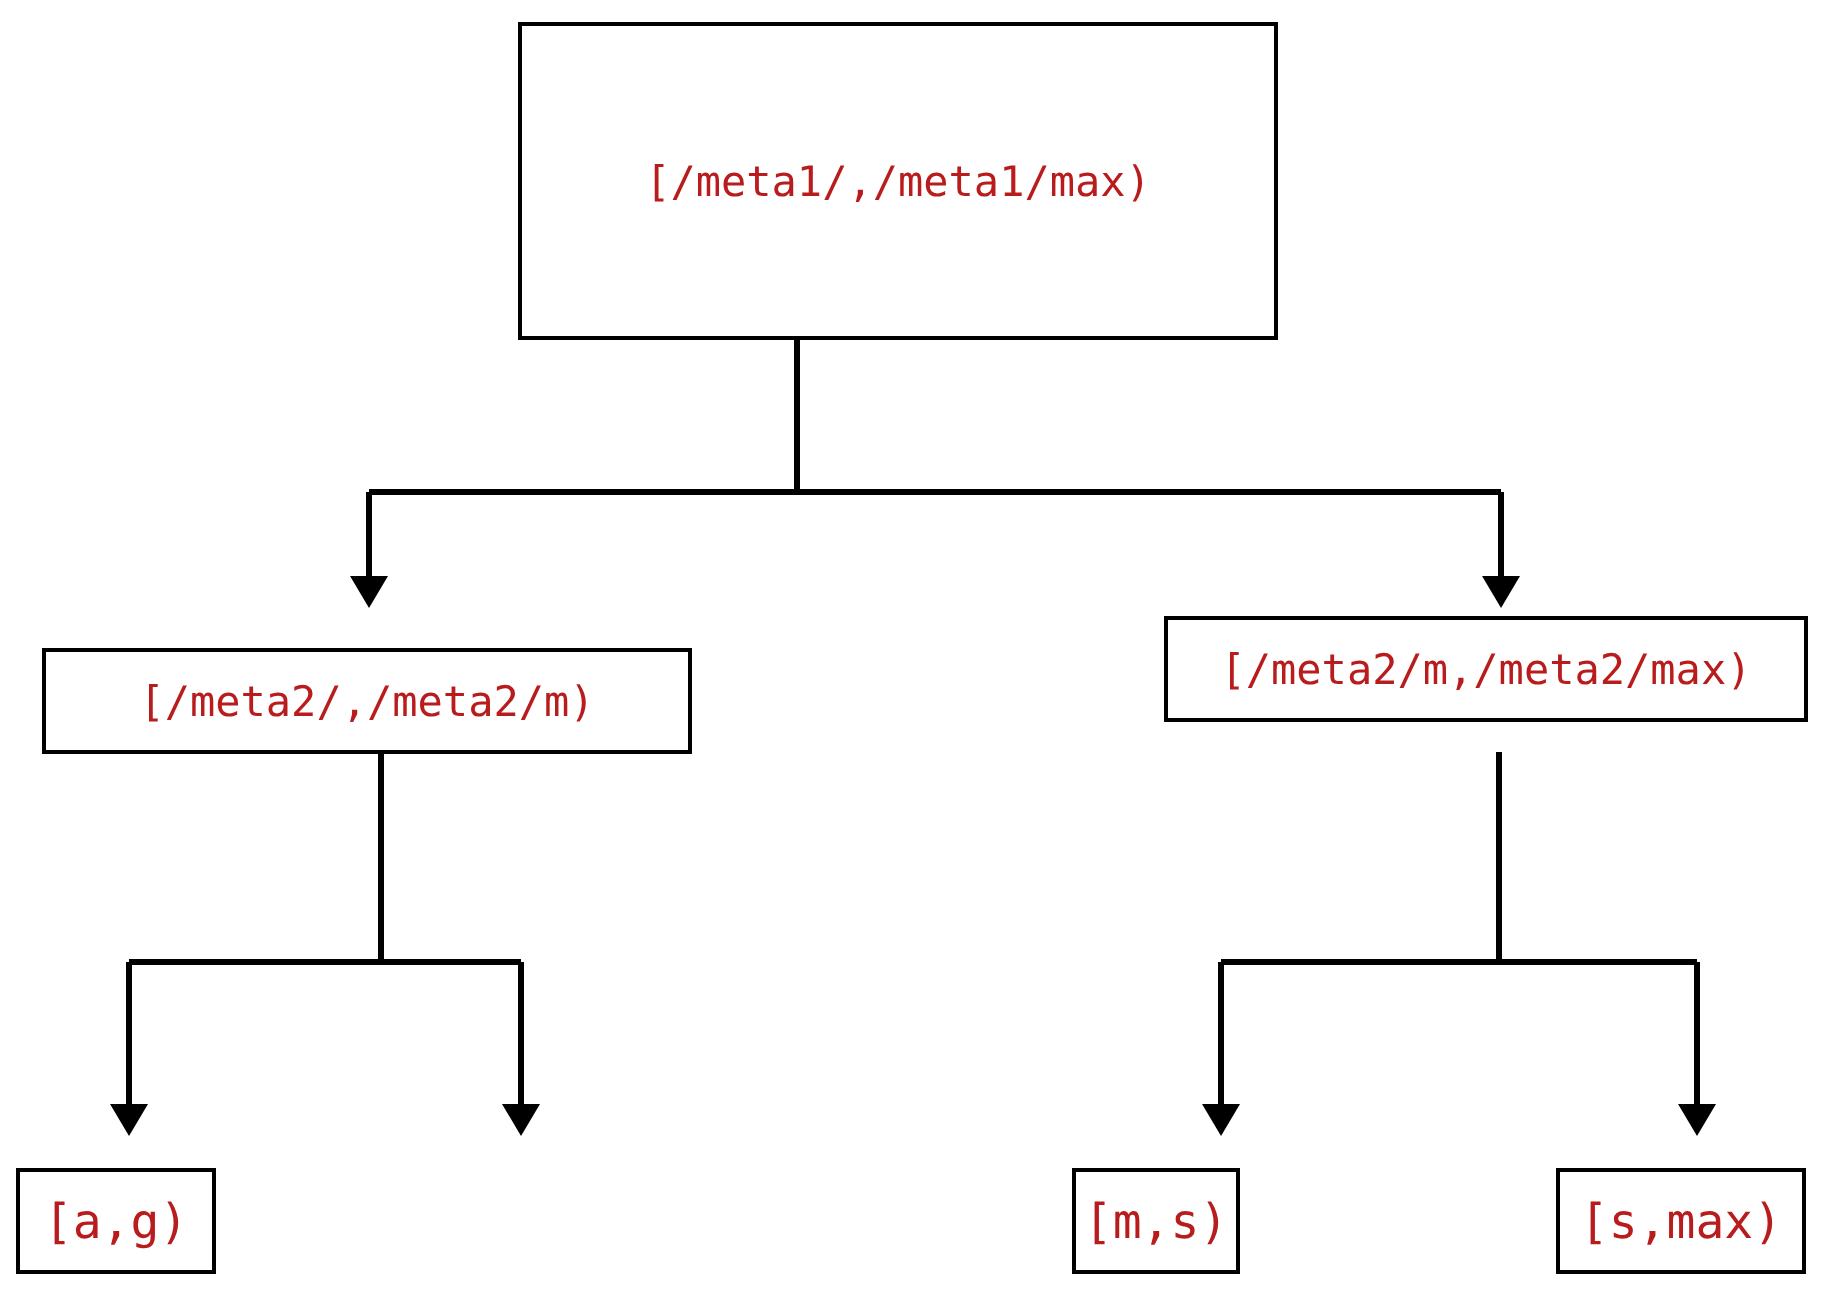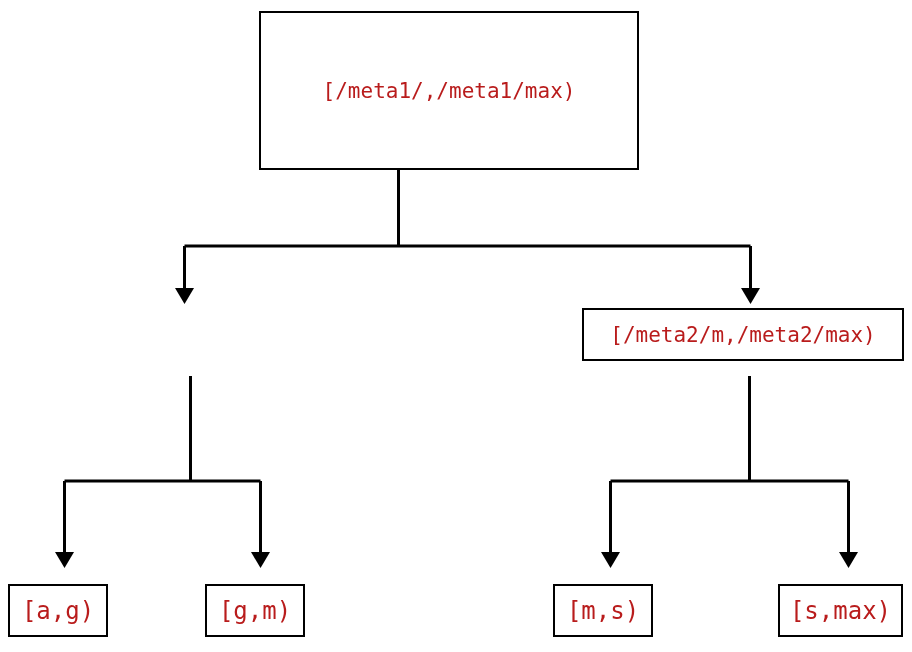--- a/index.html
+++ b/index.html
@@ -83,34 +83,34 @@
     <g>
       <path d="M 848.5 481 L 848.5 552" stroke="#000000" stroke-width="3" fill="none"></path>
       <polygon points="839,552 858,552 848.5,568" fill="#000000"></polygon>
     </g>
   </svg>
 
   <div class="node root" style="left:259px; top:11px; width:380px; height:159px;">
     <span>[/meta1/,/meta1/max)</span>
   </div>
 
+  <div class="node mid" style="left:21px; top:324px; width:325px; height:53px;">
+    <span>[/meta2/,/meta2/m)</span>
+  </div>
 
   <div class="node mid" style="left:582px; top:308px; width:322px; height:53px;">
     <span>[/meta2/m,/meta2/max)</span>
   </div>
 
   <div class="node leaf" style="left:8px; top:584px; width:100px; height:53px;">
     <span>[a,g)</span>
   </div>
 
-  <div class="node leaf" style="left:205px; top:584px; width:100px; height:53px;">
-    <span>[g,m)</span>
-  </div>
 
-  <div class="node leaf" style="left:553px; top:584px; width:100px; height:53px;text-align:center;">
+  <div class="node leaf" style="left:536px; top:584px; width:84px; height:53px;text-align:center;">
     <span>[m,s)</span>
   </div>
 
   <div class="node leaf" style="left:778px; top:584px; width:125px; height:53px;">
     <span>[s,max)</span>
   </div>
 
 </div>
 
 </body></html>

